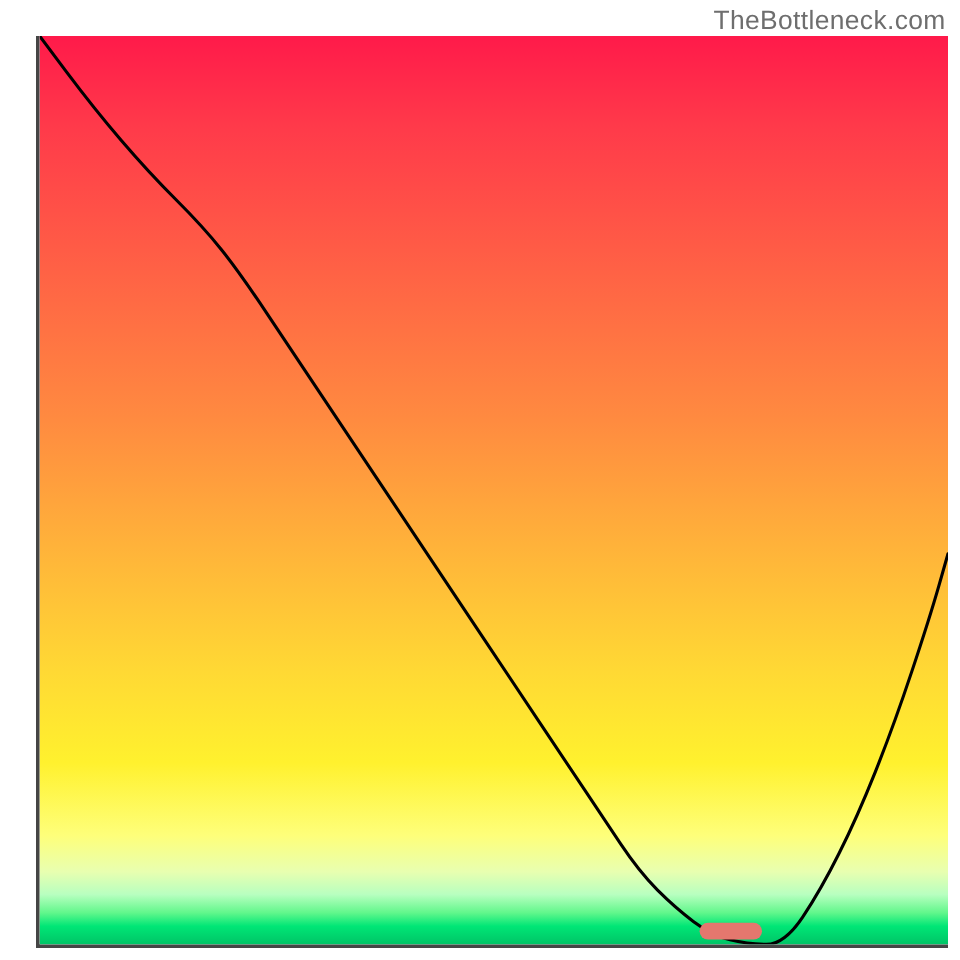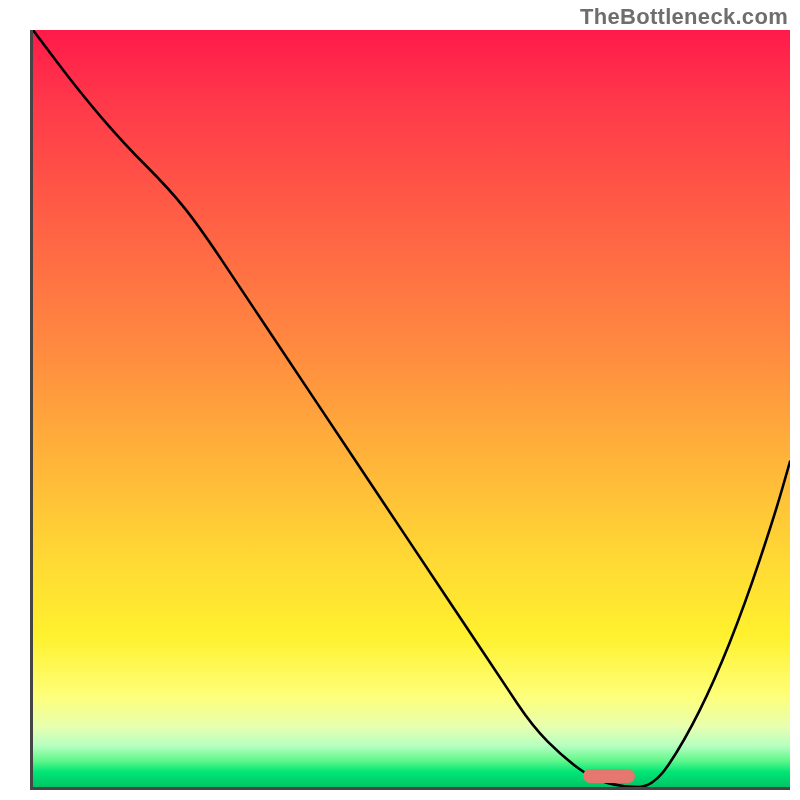--- a/index.html
+++ b/index.html
@@ -14,21 +14,21 @@
     position: relative;
     width: 800px;
     height: 800px;
     background: #ffffff;
   }
   .watermark {
     position: absolute;
     top: 4px;
     right: 12px;
     font-size: 22px;
-    font-weight: 700;
+    font-weight: 400;
     color: #6e6e6e;
     letter-spacing: 0.3px;
   }
   
   .plot {
     position: absolute;
     left: 30px;
     top: 30px;
     width: 760px;
     height: 760px;

